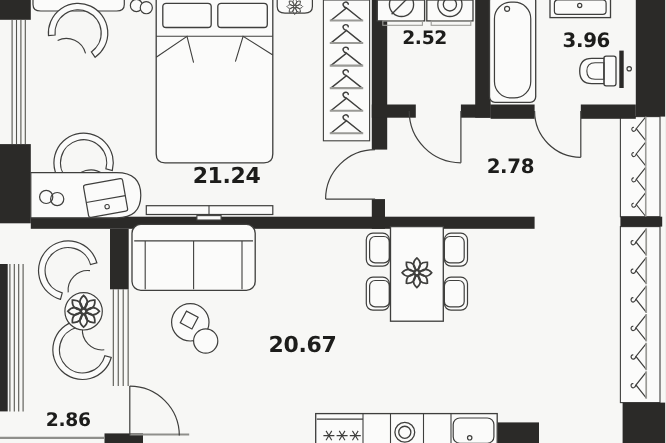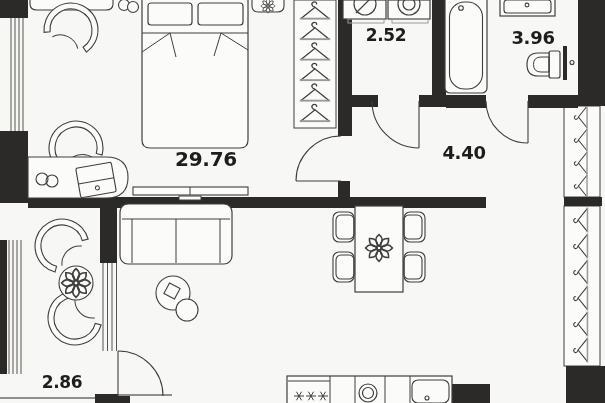--- a/index.html
+++ b/index.html
@@ -281,19 +281,20 @@
   <g fill="none" stroke="#3f3f3d" stroke-width="1.1">
     <line x1="528" y1="101" x2="528" y2="143"></line>
     <path d="M528,143 A42,42 0 0 1 486,101"></path>
   </g>
   <g fill="none" stroke="#3f3f3d" stroke-width="1.1">
     <line x1="118" y1="351" x2="118" y2="396"></line>
     <path d="M118,351 A45,45 0 0 1 163,396"></path>
   </g>
 </svg>
 
-<div class="room-label lbl-20" style="left:206px;top:159px">29.76</div>
+<div class="room-label lbl-20" style="left:206px;top:159px">21.24</div>
 <div class="room-label lbl-17" style="left:386px;top:35px">2.52</div>
 <div class="room-label lbl-18" style="left:533px;top:37px">3.96</div>
-<div class="room-label lbl-18" style="left:464px;top:152px">4.40</div>
+<div class="room-label lbl-18" style="left:464px;top:152px">2.78</div>
+<div class="room-label lbl-20" style="left:275px;top:313px">20.67</div>
 <div class="room-label lbl-17" style="left:62px;top:382px">2.86</div>
 
 </div>
 
 </body></html>

